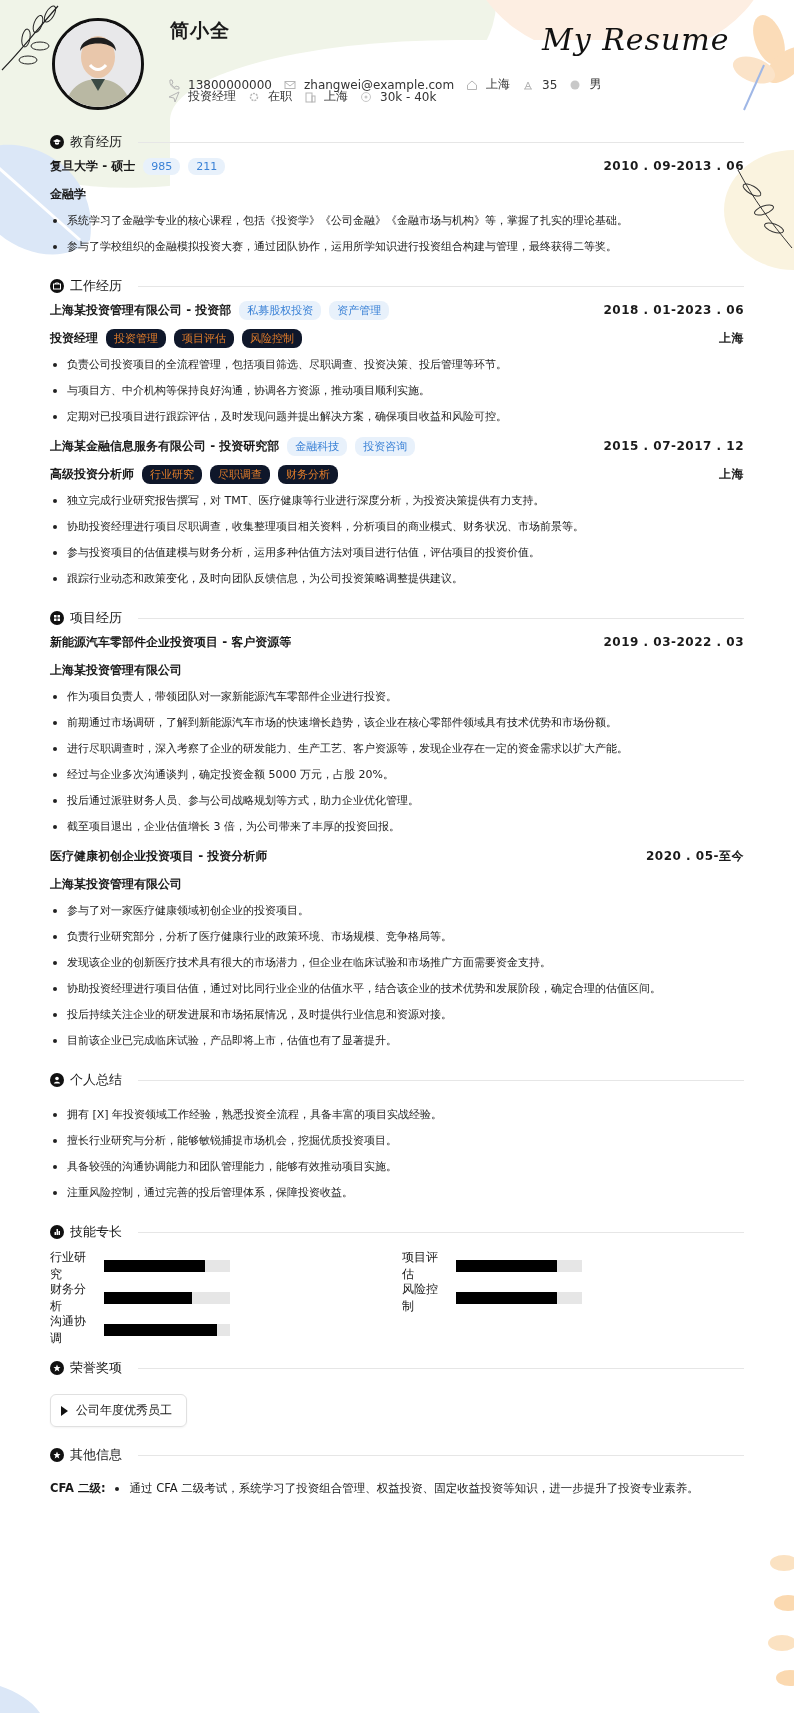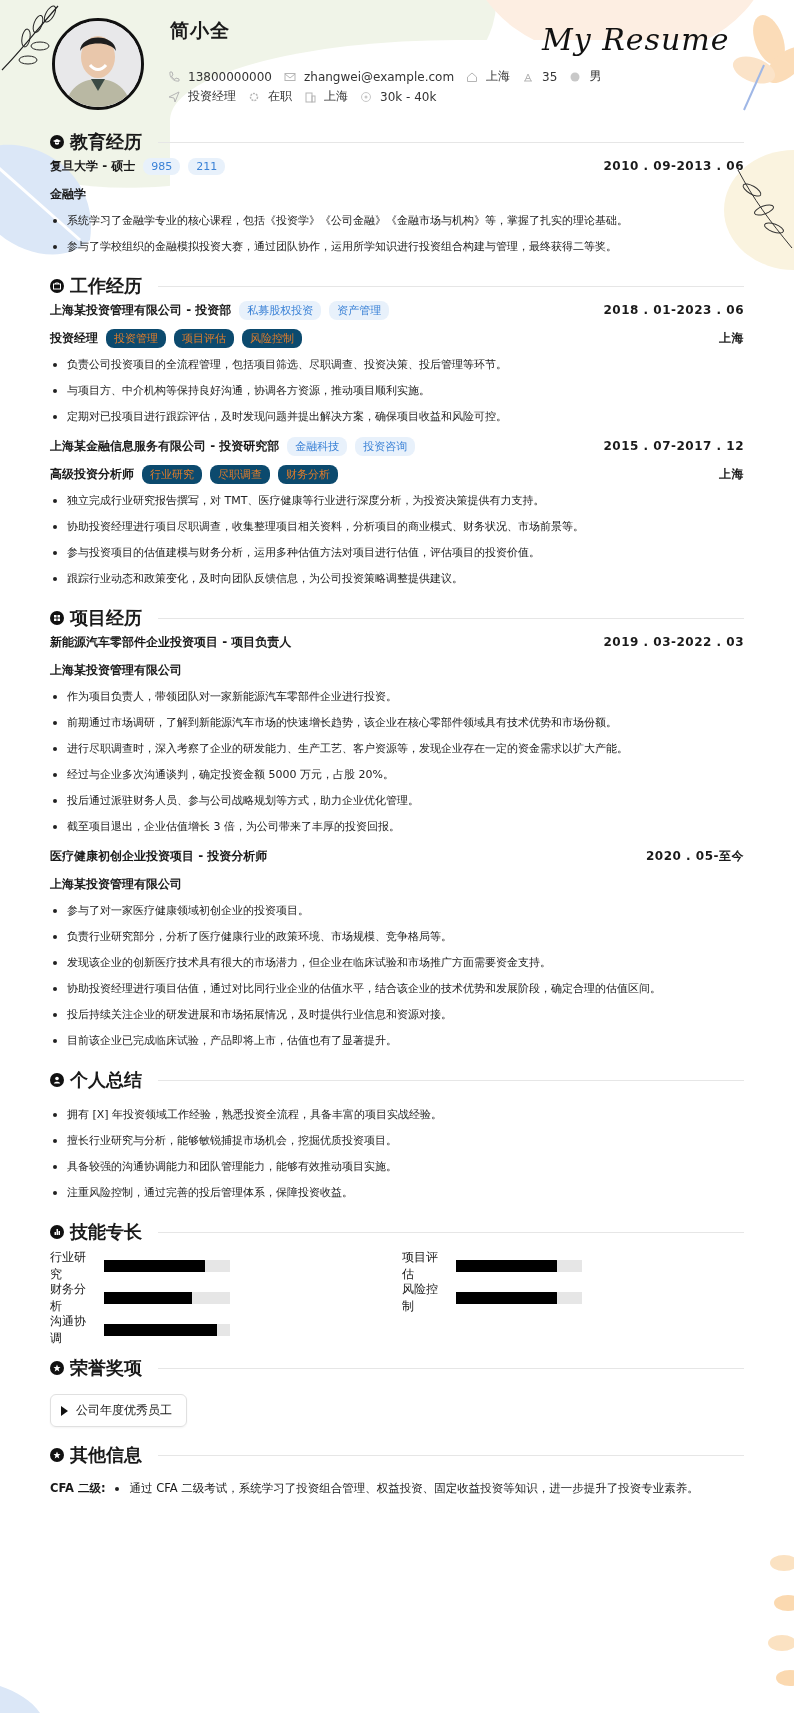--- a/index.html
+++ b/index.html
@@ -17,41 +17,41 @@
   .leaf-br { right: -10px; bottom: 20px; width: 60px; height: 160px; }
   .leaf-bl { left: -10px; bottom: 0px; width: 60px; height: 40px; }
 
   .page { position: relative; padding: 0 50px; }
 
   
   .header { position: relative; height: 120px; }
   .avatar { position: absolute; left: 52px; top: 18px; width: 92px; height: 92px; border-radius: 50%; border: 3px solid #111; background: #e9e9ea; overflow: hidden; }
   .name { position: absolute; left: 170px; top: 18px; font-size: 19px; font-weight: bold; letter-spacing: 1px; }
   .info-row { position: absolute; left: 168px; display: flex; gap: 12px; font-size: 12px; color: #333; align-items: center; }
-  .info-row.r1 { top: 68px; }
+  .info-row.r1 { top: 76px; }
   .info-row.r2 { top: 88px; }
   .info-item { display: flex; align-items: center; gap: 8px; }
   .info-icon { width: 12px; height: 12px; color: #b5b5b5; display: inline-flex; }
   .my-resume { position: absolute; left: 542px; top: 22px; font-family: "DejaVu Serif", serif; font-style: italic; font-size: 30px; color: #111; letter-spacing: 1px; }
 
   
   .section { position: relative; margin-top: 18px; }
   .sec-head { display: flex; align-items: center; gap: 6px; height: 24px; }
   .sec-icon { width: 14px; height: 14px; border-radius: 50%; background: #111; display: inline-flex; align-items: center; justify-content: center; }
-  .sec-title { font-size: 18px; font-weight: bold; }
+  .sec-title { font-size: 13px; font-weight: normal; }
   .sec-line { flex: 1; height: 1px; background: #e6e6e6; margin-left: 10px; }
 
   .entry { margin-top: 0; }
   .row { display: flex; align-items: center; justify-content: space-between; height: 24px; }
   .row-left { display: flex; align-items: center; gap: 8px; }
   .ent-title { font-size: 12px; font-weight: bold; }
   .ent-date { font-size: 12px; font-weight: bold; letter-spacing: .5px; }
   .tag { font-size: 11px; padding: 2px 8px; border-radius: 8px; }
   .tag-blue { background: #e8f1fb; color: #3b82d6; }
-  .tag-orange { background: #0c4a6e; color: #e07c2a; }
+  .tag-orange { background: #0f172a; color: #e07c2a; }
 
   ul.bullets { list-style: none; margin-top: 6px; }
   ul.bullets li { position: relative; padding-left: 17px; font-size: 11px; line-height: 18px; margin-bottom: 8px; color: #222; }
   ul.bullets li::before { content: ""; position: absolute; left: 3px; top: 7px; width: 4px; height: 4px; border-radius: 50%; background: #222; }
 
   
   .skills { display: grid; grid-template-columns: 352px 1fr; row-gap: 16px; margin-top: 14px; }
   .skill { display: flex; align-items: center; gap: 8px; height: 16px; }
   .skill-label { font-size: 12px; width: 46px; }
   .skill-bar { width: 126px; height: 12px; background: #e6e6e6; position: relative; overflow: hidden; }
@@ -288,21 +288,21 @@
             <rect x="2" y="5.5" width="2.5" height="2.5" fill="#fff"></rect>
             <rect x="5.5" y="5.5" width="2.5" height="2.5" fill="#fff"></rect>
           </svg>
         </span>
       <span class="sec-title">项目经历</span>
       <span class="sec-line"></span>
     </div>
 
     <div class="entry">
       <div class="row">
-        <span class="ent-title">新能源汽车零部件企业投资项目 - 项目负责人</span>
+        <span class="ent-title">新能源汽车零部件企业投资项目 - 客户资源等</span>
         <span class="ent-date">2019 . 03-2022 . 03</span>
       </div>
       <div class="row" style="margin-top:4px">
         <span class="ent-title">上海某投资管理有限公司</span>
       </div>
       <ul class="bullets">
         <li>作为项目负责人，带领团队对一家新能源汽车零部件企业进行投资。</li>
         <li>前期通过市场调研，了解到新能源汽车市场的快速增长趋势，该企业在核心零部件领域具有技术优势和市场份额。</li>
         <li>进行尽职调查时，深入考察了企业的研发能力、生产工艺、客户资源等，发现企业存在一定的资金需求以扩大产能。</li>
         <li>经过与企业多次沟通谈判，确定投资金额 5000 万元，占股 20%。</li>

